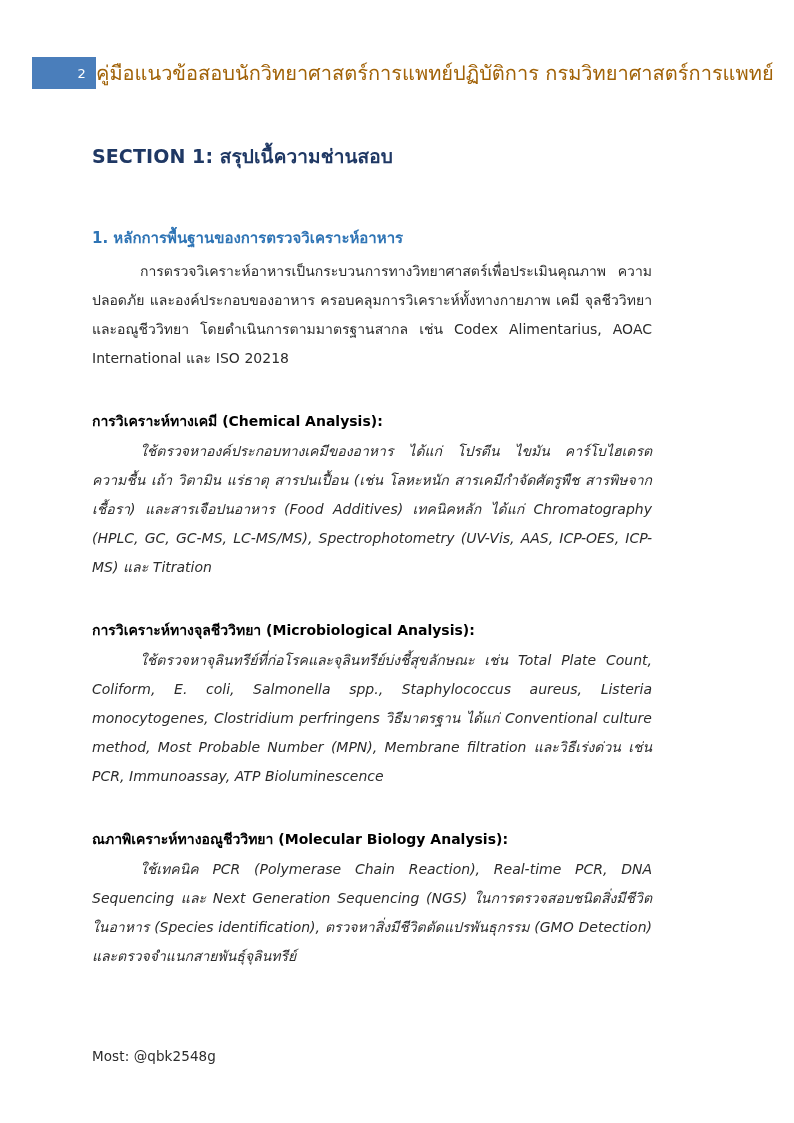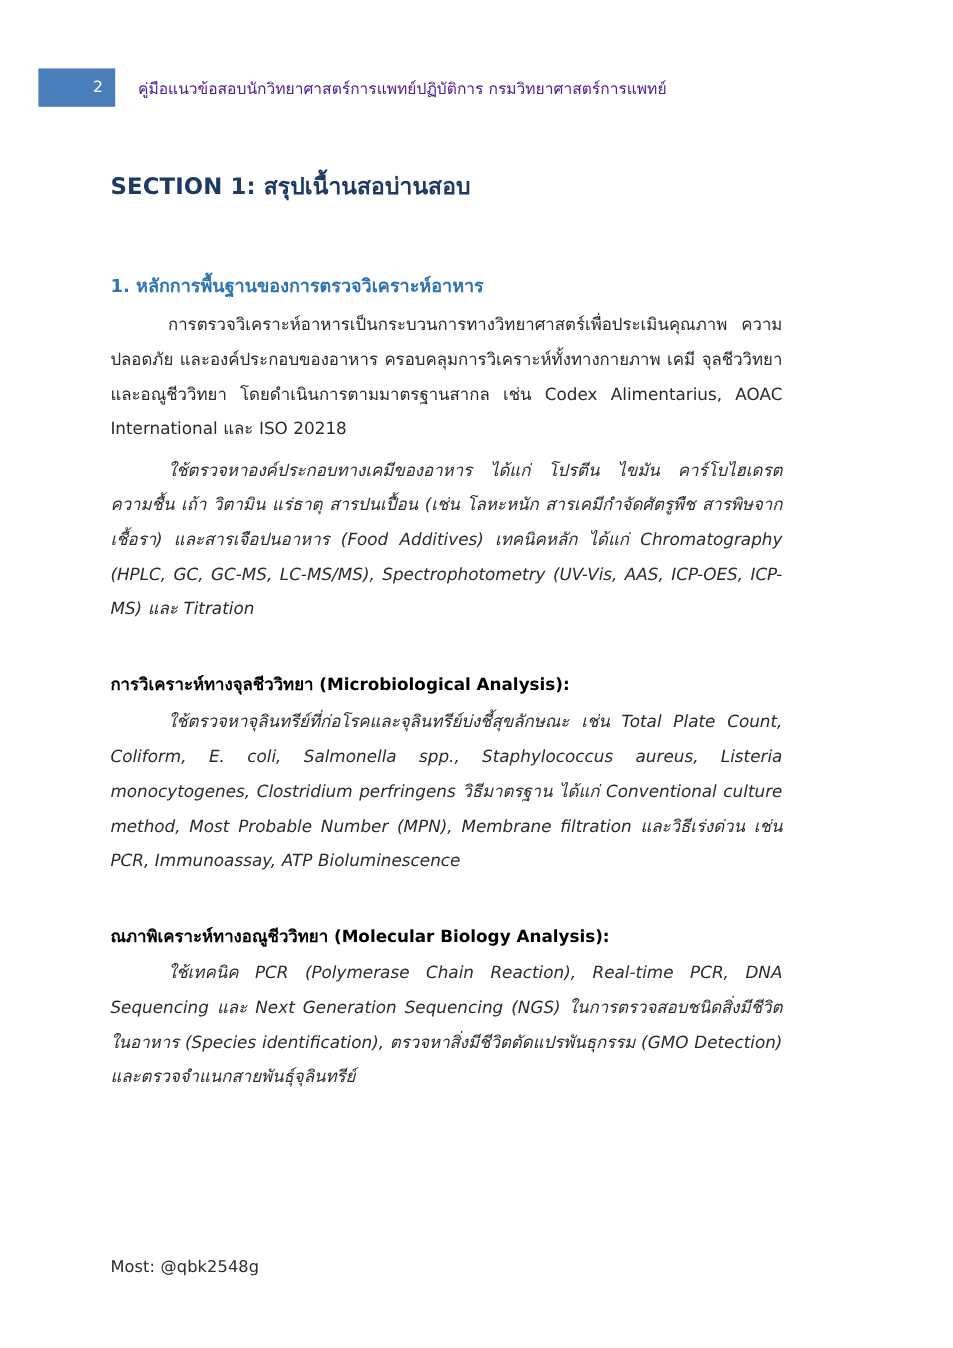--- a/index.html
+++ b/index.html
@@ -39,23 +39,23 @@
     align-items: center;
     justify-content: flex-end;
     padding-right: 10px;
     box-sizing: border-box;
     font-size: 13px;
     letter-spacing: 0.2px;
   }
   .header-title {
     display: flex;
     align-items: center;
-    padding-left: 19px;
-    font-size: 13px;
-    color: #4c1d95;
+    padding-left: 0;
+    font-size: 20px;
+    color: #a16207;
     white-space: nowrap;
   }
 
   
   .content {
     position: absolute;
     left: 92px;
     top: 136px;
     width: 560px;
   }
@@ -119,26 +119,27 @@
 
 <div class="page">
 
   <div class="page-header">
     <div class="page-number-badge">2</div>
     <div class="header-title">คู่มือแนวข้อสอบนักวิทยาศาสตร์การแพทย์ปฏิบัติการ กรมวิทยาศาสตร์การแพทย์</div>
   </div>
 
   <div class="content">
 
-    <h1 class="section-title">SECTION 1: สรุปเนื้านสอบ่านสอบ</h1>
+    <h1 class="section-title">SECTION 1: สรุปเนื้ความช่านสอบ</h1>
 
     <h2 class="topic-title">1. หลักการพื้นฐานของการตรวจวิเคราะห์อาหาร</h2>
 
     <p class="para">การตรวจวิเคราะห์อาหารเป็นกระบวนการทางวิทยาศาสตร์เพื่อประเมินคุณภาพ ความปลอดภัย และองค์ประกอบของอาหาร ครอบคลุมการวิเคราะห์ทั้งทางกายภาพ เคมี จุลชีววิทยา และอณูชีววิทยา โดยดำเนินการตามมาตรฐานสากล เช่น Codex Alimentarius, AOAC International และ ISO 20218</p>
 
+    <h3 class="subsection-title">การวิเคราะห์ทางเคมี (Chemical Analysis):</h3>
     <p class="para tight">ใช้ตรวจหาองค์ประกอบทางเคมีของอาหาร ได้แก่ โปรตีน ไขมัน คาร์โบไฮเดรต ความชื้น เถ้า วิตามิน แร่ธาตุ สารปนเปื้อน (เช่น โลหะหนัก สารเคมีกำจัดศัตรูพืช สารพิษจากเชื้อรา) และสารเจือปนอาหาร (Food Additives) เทคนิคหลัก ได้แก่ Chromatography (HPLC, GC, GC-MS, LC-MS/MS), Spectrophotometry (UV-Vis, AAS, ICP-OES, ICP-MS) และ Titration</p>
 
     <h3 class="subsection-title">การวิเคราะห์ทางจุลชีววิทยา (Microbiological Analysis):</h3>
     <p class="para tight">ใช้ตรวจหาจุลินทรีย์ที่ก่อโรคและจุลินทรีย์บ่งชี้สุขลักษณะ เช่น Total Plate Count, Coliform, E. coli, Salmonella spp., Staphylococcus aureus, Listeria monocytogenes, Clostridium perfringens วิธีมาตรฐาน ได้แก่ Conventional culture method, Most Probable Number (MPN), Membrane filtration และวิธีเร่งด่วน เช่น PCR, Immunoassay, ATP Bioluminescence</p>
 
     <h3 class="subsection-title">ณภาพิเคราะห์ทางอณูชีววิทยา (Molecular Biology Analysis):</h3>
     <p class="para tight">ใช้เทคนิค PCR (Polymerase Chain Reaction), Real-time PCR, DNA Sequencing และ Next Generation Sequencing (NGS) ในการตรวจสอบชนิดสิ่งมีชีวิตในอาหาร (Species identification), ตรวจหาสิ่งมีชีวิตตัดแปรพันธุกรรม (GMO Detection) และตรวจจำแนกสายพันธุ์จุลินทรีย์</p>
 
   </div>
 

